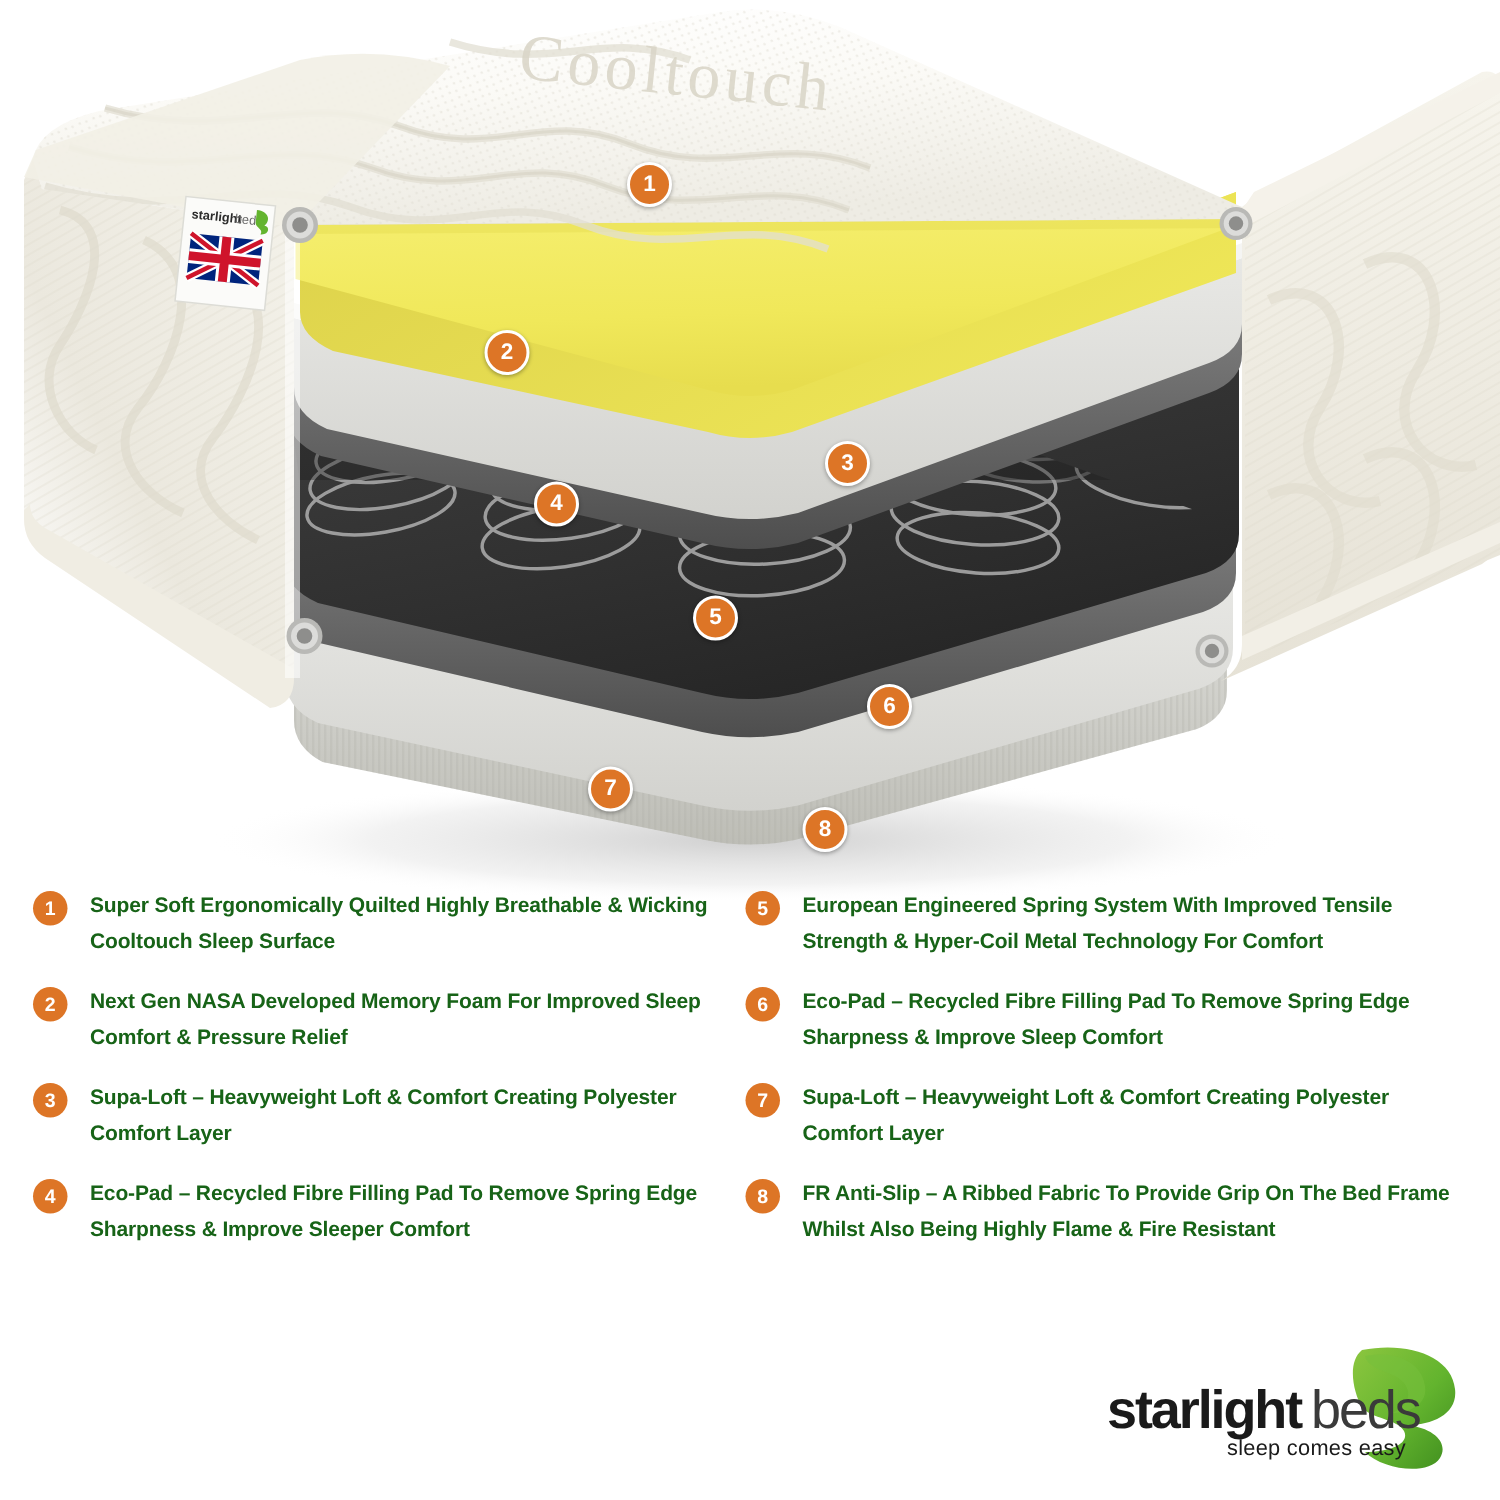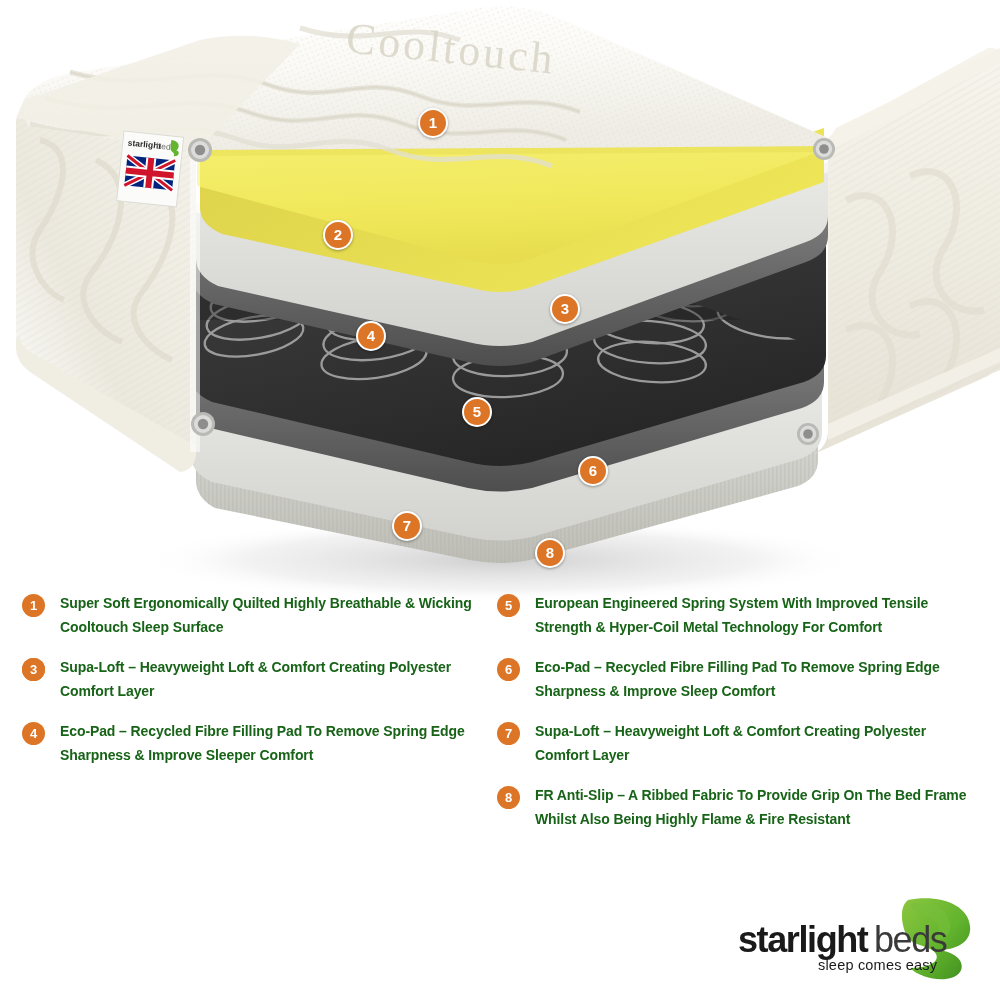--- a/index.html
+++ b/index.html
@@ -347,20 +347,21 @@
 
   <div id="features">
 
     <div class="feature-col" id="col-left">
       <div class="feature-item">
         <span class="feature-badge">1</span>
         <span class="feature-text">Super Soft Ergonomically Quilted Highly Breathable &amp; Wicking Cooltouch Sleep Surface</span>
       </div>
       <div class="feature-item">
         <span class="feature-badge">2</span>
+        <span class="feature-text">Next Gen NASA Developed Memory Foam For Improved Sleep Comfort &amp; Pressure Relief</span>
       </div>
       <div class="feature-item">
         <span class="feature-badge">3</span>
         <span class="feature-text">Supa-Loft – Heavyweight  Loft &amp; Comfort Creating Polyester Comfort Layer</span>
       </div>
       <div class="feature-item">
         <span class="feature-badge">4</span>
         <span class="feature-text">Eco-Pad – Recycled Fibre Filling Pad To Remove Spring Edge Sharpness &amp; Improve Sleeper Comfort</span>
       </div>
     </div>

